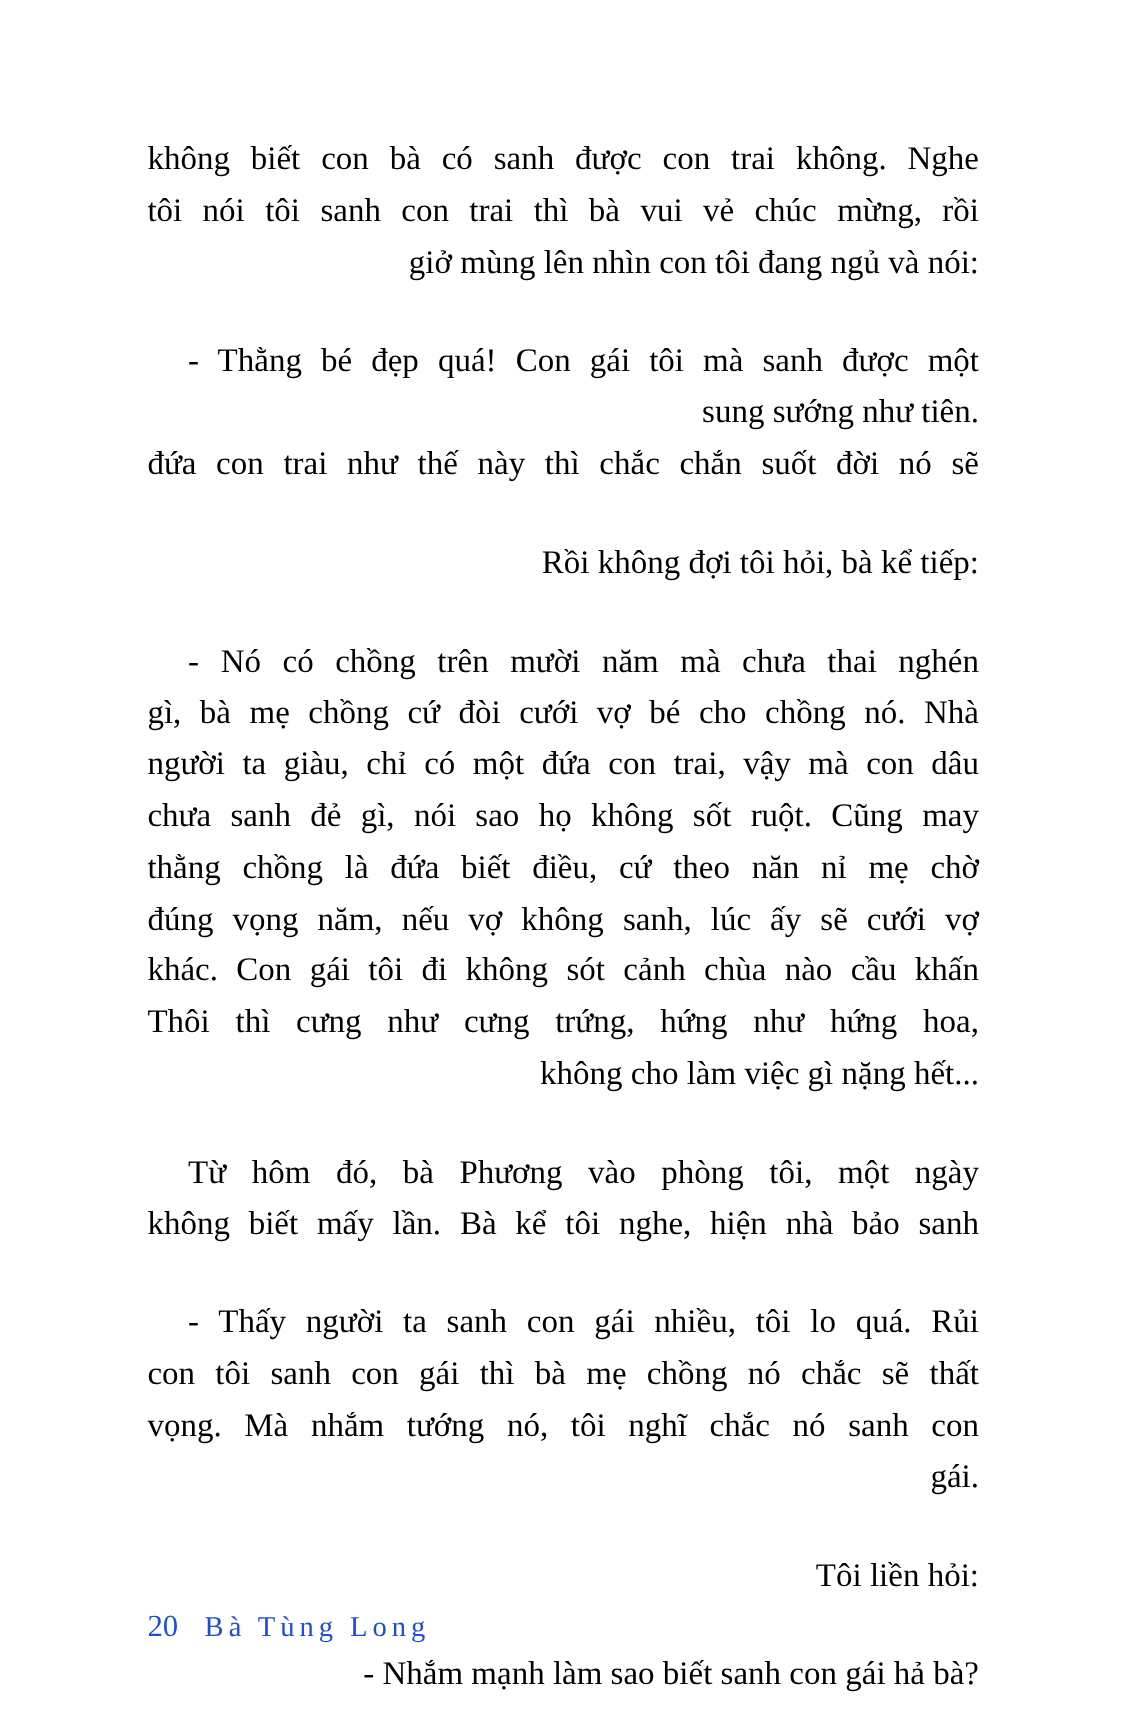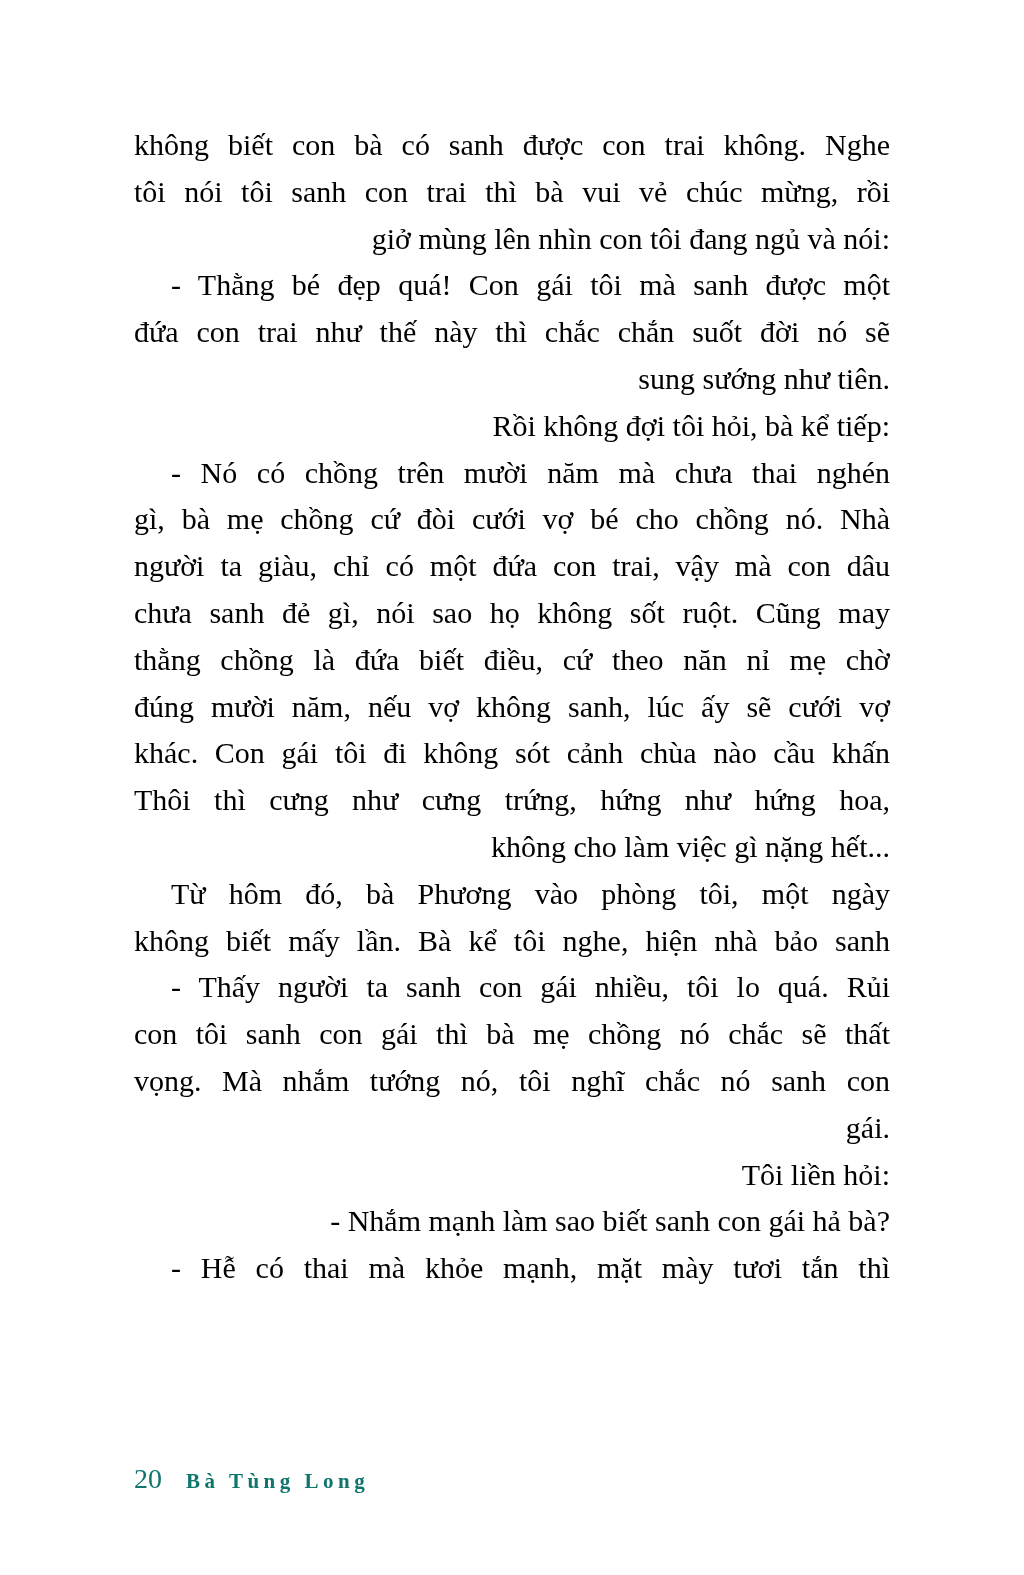--- a/index.html
+++ b/index.html
@@ -33,61 +33,61 @@
     height: 46.8px;
     white-space: normal;
     text-align: right;
   }
   .line.just {
     text-align: justify;
     text-align-last: justify;
   }
   .line.indent {
     padding-left: 37px;
+    margin-top: 43px;
   }
   .footer {
     position: absolute;
     left: 134px;
     top: 1462px;
     display: flex;
     align-items: baseline;
     gap: 24px;
-    color: #0f766e;
+    color: #1d4ed8;
   }
   .footer .pagenum {
     font-size: 28px;
     line-height: 34px;
   }
   .footer .booktitle {
-    font-size: 21px;
+    font-size: 26px;
     letter-spacing: 4.5px;
     line-height: 34px;
-    font-weight: bold;
   }
 </style>
 </head>
 <body>
 
 <div class="page">
 
   <div class="text-block">
 
   <div class="line just">không biết con bà có sanh được con trai không. Nghe</div>
       <div class="line just">tôi nói tôi sanh con trai thì bà vui vẻ chúc mừng, rồi</div>
       <div class="line">giở mùng lên nhìn con tôi đang ngủ và nói:</div>
       <div class="line indent just">- Thằng bé đẹp quá! Con gái tôi mà sanh được một</div>
+      <div class="line">sung sướng như tiên.</div>
       <div class="line just">đứa con trai như thế này thì chắc chắn suốt đời nó sẽ</div>
-      <div class="line">sung sướng như tiên.</div>
       <div class="line indent">Rồi không đợi tôi hỏi, bà kể tiếp:</div>
       <div class="line indent just">- Nó có chồng trên mười năm mà chưa thai nghén</div>
       <div class="line just">gì, bà mẹ chồng cứ đòi cưới vợ bé cho chồng nó. Nhà</div>
       <div class="line just">người ta giàu, chỉ có một đứa con trai, vậy mà con dâu</div>
       <div class="line just">chưa sanh đẻ gì, nói sao họ không sốt ruột. Cũng may</div>
       <div class="line just">thằng chồng là đứa biết điều, cứ theo năn nỉ mẹ chờ</div>
-      <div class="line just">đúng mười năm, nếu vợ không sanh, lúc ấy sẽ cưới vợ</div>
+      <div class="line just">đúng vọng năm, nếu vợ không sanh, lúc ấy sẽ cưới vợ</div>
       <div class="line just">khác. Con gái tôi đi không sót cảnh chùa nào cầu khấn</div>
       <div class="line just">Thôi thì cưng như cưng trứng, hứng như hứng hoa,</div>
       <div class="line">không cho làm việc gì nặng hết...</div>
       <div class="line indent just">Từ hôm đó, bà Phương vào phòng tôi, một ngày</div>
       <div class="line just">không biết mấy lần. Bà kể tôi nghe, hiện nhà bảo sanh</div>
       <div class="line indent just">- Thấy người ta sanh con gái nhiều, tôi lo quá. Rủi</div>
       <div class="line just">con tôi sanh con gái thì bà mẹ chồng nó chắc sẽ thất</div>
       <div class="line just">vọng. Mà nhắm tướng nó, tôi nghĩ chắc nó sanh con</div>
       <div class="line">gái.</div>
       <div class="line indent">Tôi liền hỏi:</div>

